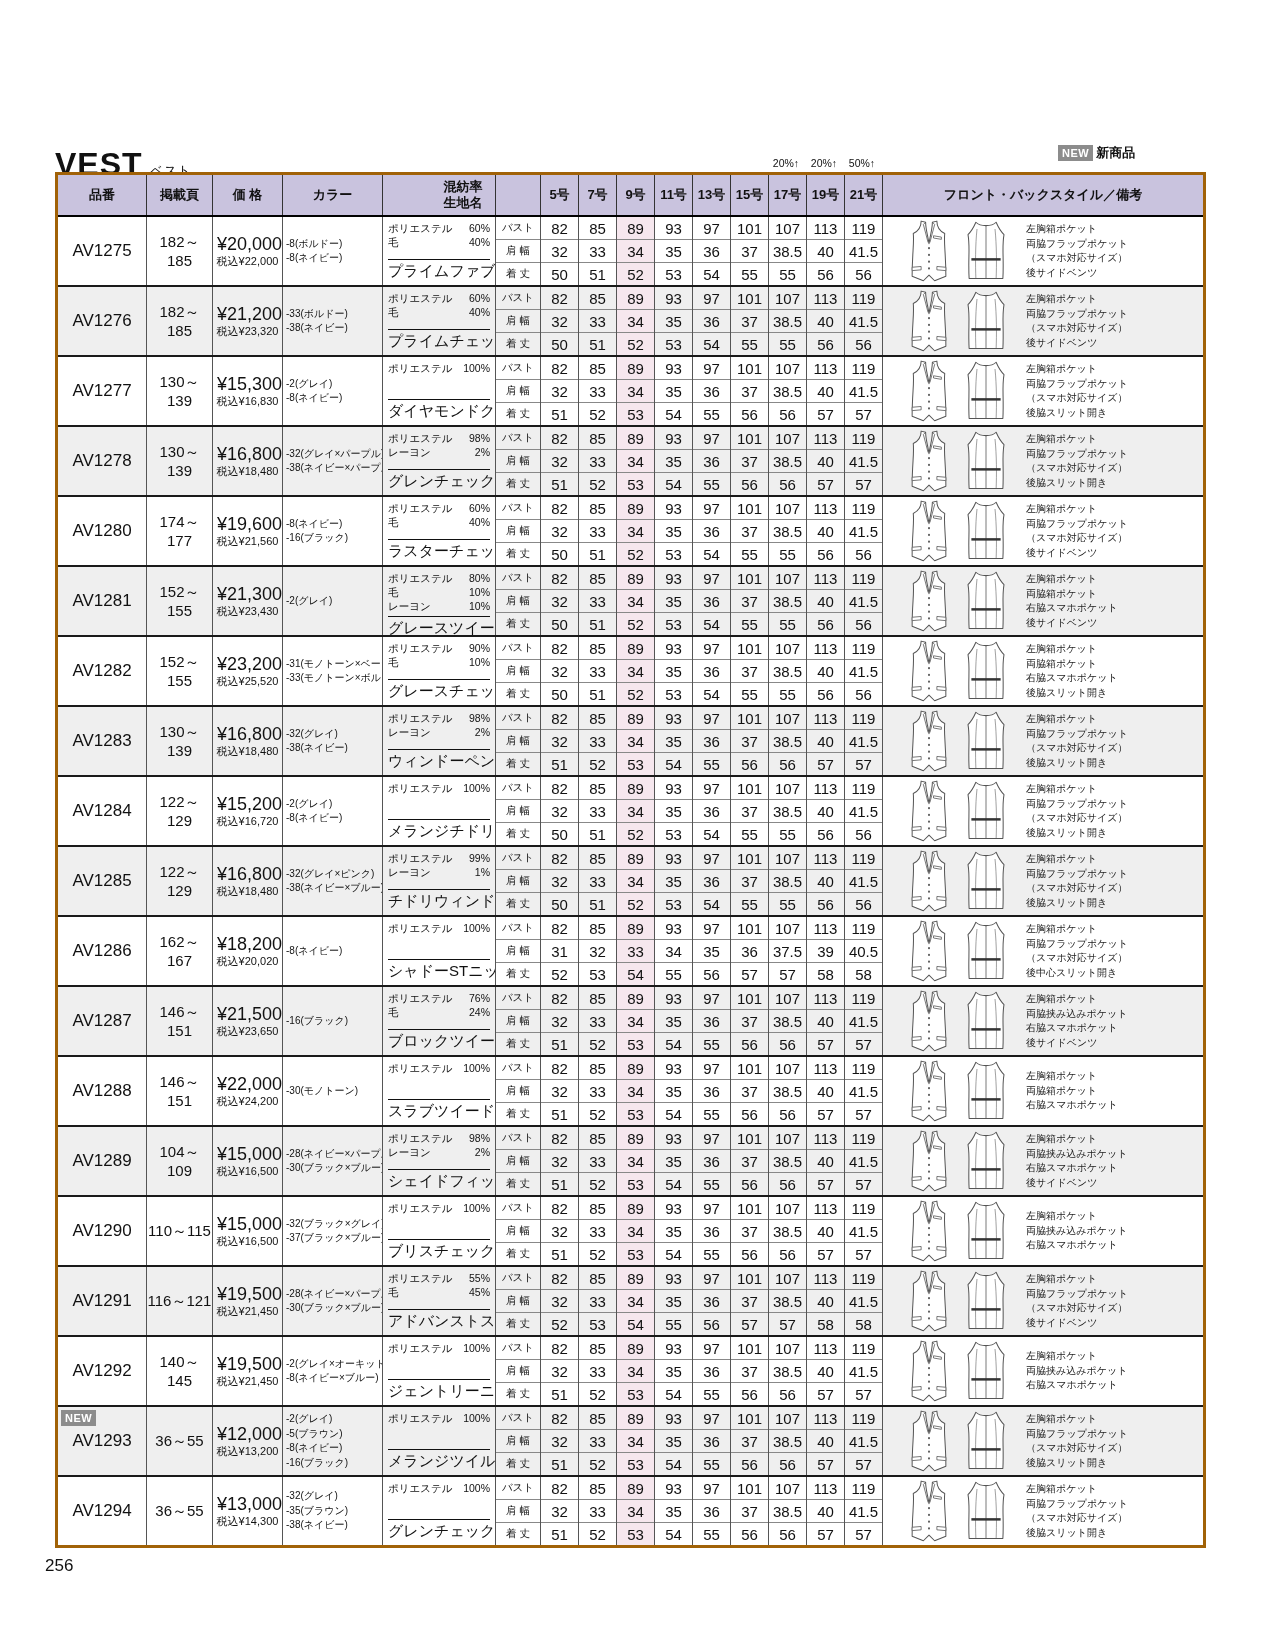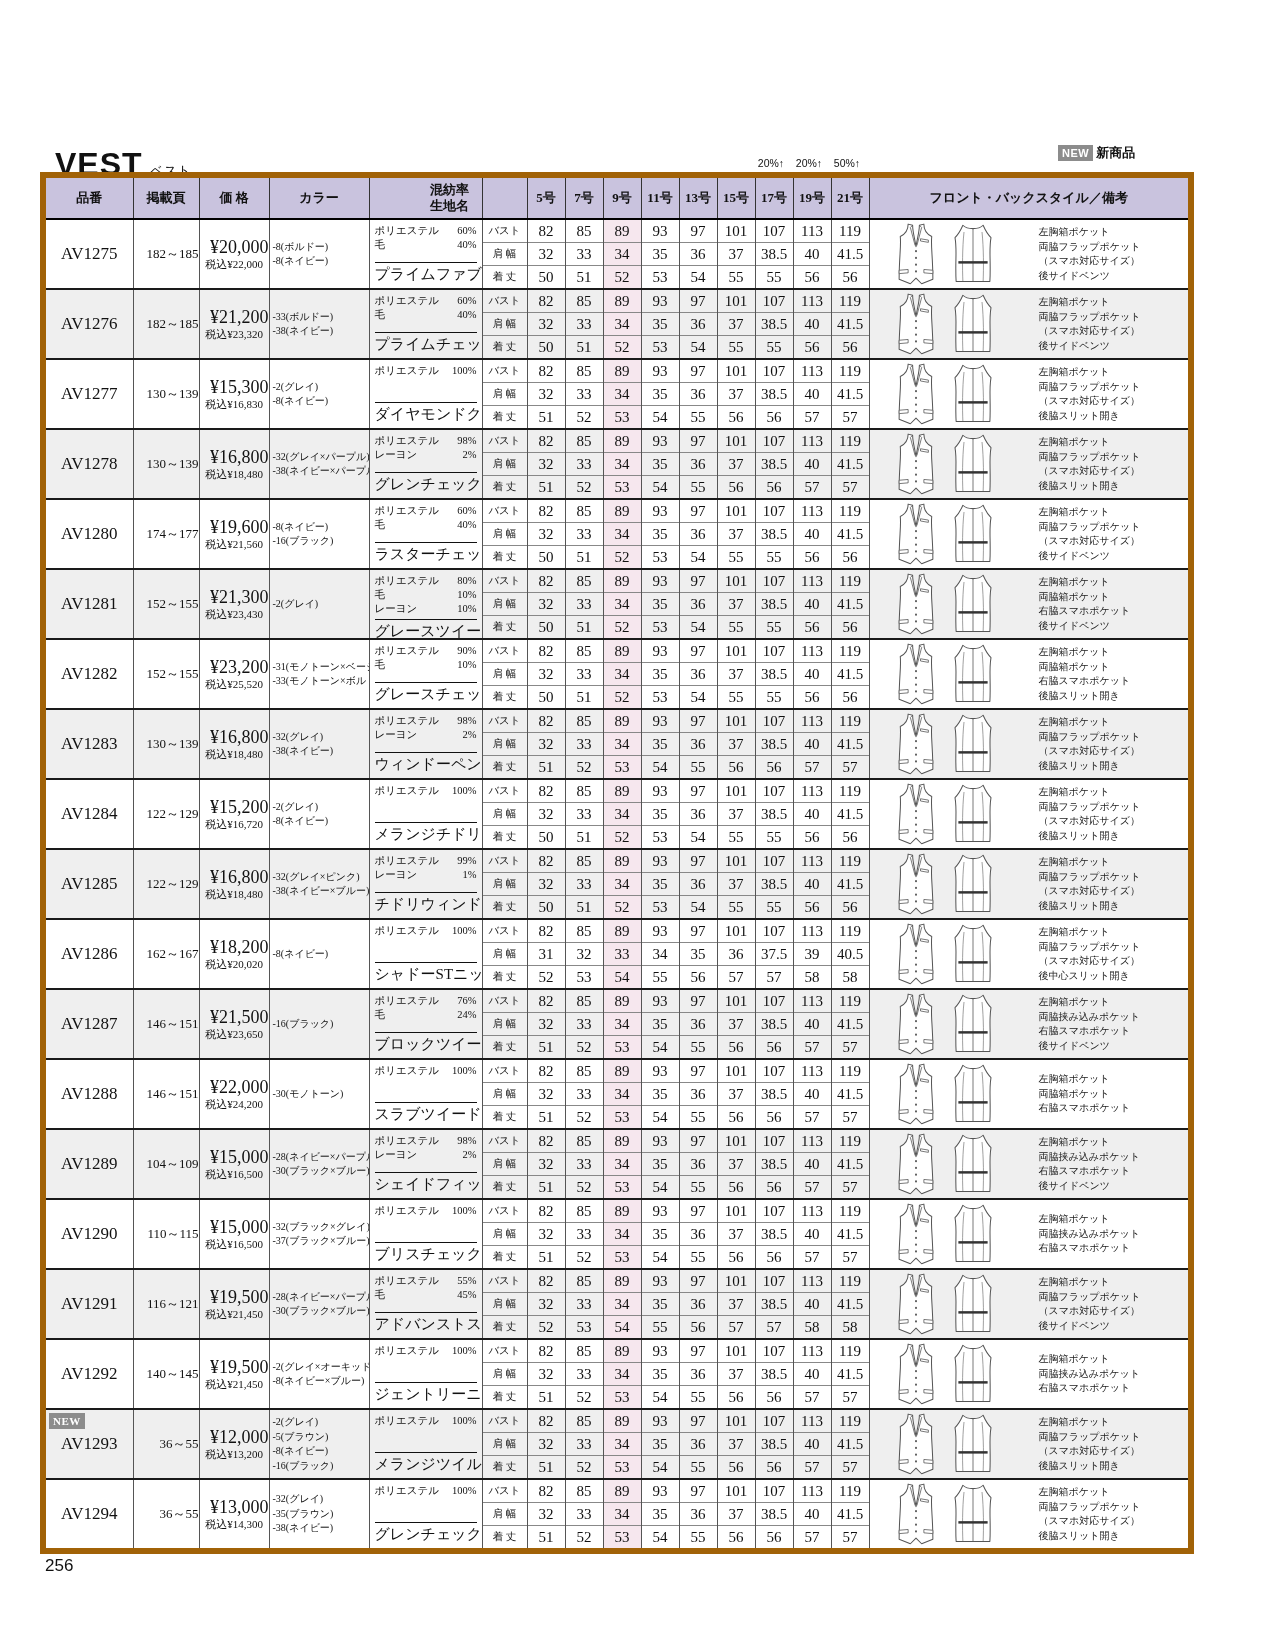--- a/index.html
+++ b/index.html
@@ -14,54 +14,54 @@
   body{
     width:1280px;height:1634px;position:relative;background:#ffffff;color:#111;
     font-family:"Liberation Sans","DejaVu Sans",sans-serif;
   }
   .title{position:absolute;left:55px;top:126px;display:flex;align-items:baseline;}
   .title .en{font-size:32px;font-weight:bold;letter-spacing:1px;}
   .title .ja{font-size:13px;margin-left:8px;margin-top:36px;}
   .legend{position:absolute;left:1058px;top:144px;display:flex;align-items:center;font-size:13px;font-weight:bold;}
   .newbadge{background:var(--new-badge-bg);color:#fff;font-weight:bold;font-size:11px;line-height:14px;padding:1px 4px;letter-spacing:.5px;}
   .legend .newbadge{margin-right:3px;}
-  .tablewrap{position:absolute;left:40px;top:172px;width:1148px;}
+  .tablewrap{position:absolute;left:55px;top:172px;width:1148px;}
   .pct{position:absolute;top:-15px;width:38px;text-align:center;font-size:10.5px;color:#111;}
-  table{border-collapse:collapse;width:1148px;table-layout:fixed;border:6px solid #a16207;font-family:Liberation Serif, serif;}
+  table{border-collapse:collapse;width:1148px;table-layout:fixed;border:3px solid #a16207;}
   th{
     background:var(--header-bg);font-size:13px;font-weight:bold;height:40px;
     border-left:1px solid #333;border-right:1px solid #333;border-bottom:2px solid #000;padding:0;
   }
   th .sub2line{line-height:1.25;padding-left:48px;}
   td{
     border-left:1px solid #555;border-right:1px solid #555;
     font-size:15px;text-align:center;vertical-align:middle;padding:0;height:22px;overflow:hidden;
   }
   tr.sub0 td{border-top:2px solid var(--line-strong);}
   tr.sub1 td,tr.sub2 td{border-top:1px solid var(--line-soft);}
   tr.shaded td{background:var(--row-alt-bg);}
   td.col9{background:var(--size9-highlight) !important;}
   .cell-code{font-size:17px;position:relative;}
   .cell-code .newbadge{position:absolute;top:3px;left:3px;}
-  .cell-pages{font-size:13px;text-align:right;}
+  .cell-pages{font-size:15px;}
   .price-main{font-size:18px;line-height:1.15;text-align:right;}
   .price-tax{font-size:11px;line-height:1.2;}
   .cell-colors{text-align:left;padding:2px 3px;vertical-align:middle;}
   .color-line{font-size:10px;line-height:1.45;white-space:nowrap;}
   .cell-blend{vertical-align:top;}
   .blend-wrap{display:flex;flex-direction:column;justify-content:space-between;height:60px;padding:4px 5px 2px 5px;}
   .blend-row{display:flex;justify-content:space-between;font-size:10.5px;line-height:1.35;}
   .fabric-name{border-top:1px solid #111;font-size:15px;text-align:left;padding-top:2px;margin-top:2px;white-space:nowrap;}
   .cell-label{font-size:10.5px;}
   .val{font-size:15px;}
   .cell-style{vertical-align:middle;}
   .illus{display:flex;align-items:center;padding-left:22px;}
   .illus svg{flex:0 0 auto;}
   .illus svg + svg{margin-left:9px;}
-  .notes{margin-left:42px;text-align:left;font-size:10px;line-height:1.45;color:#222;}
+  .notes{margin-left:16px;text-align:left;font-size:10px;line-height:1.45;color:#222;}
   .pagenum{position:absolute;left:45px;top:1556px;font-size:17px;}
 </style>
 </head>
 <body>
 
 <div class="title">
   <span class="en">VEST</span>
   <span class="ja">ベスト</span>
 </div>
 

